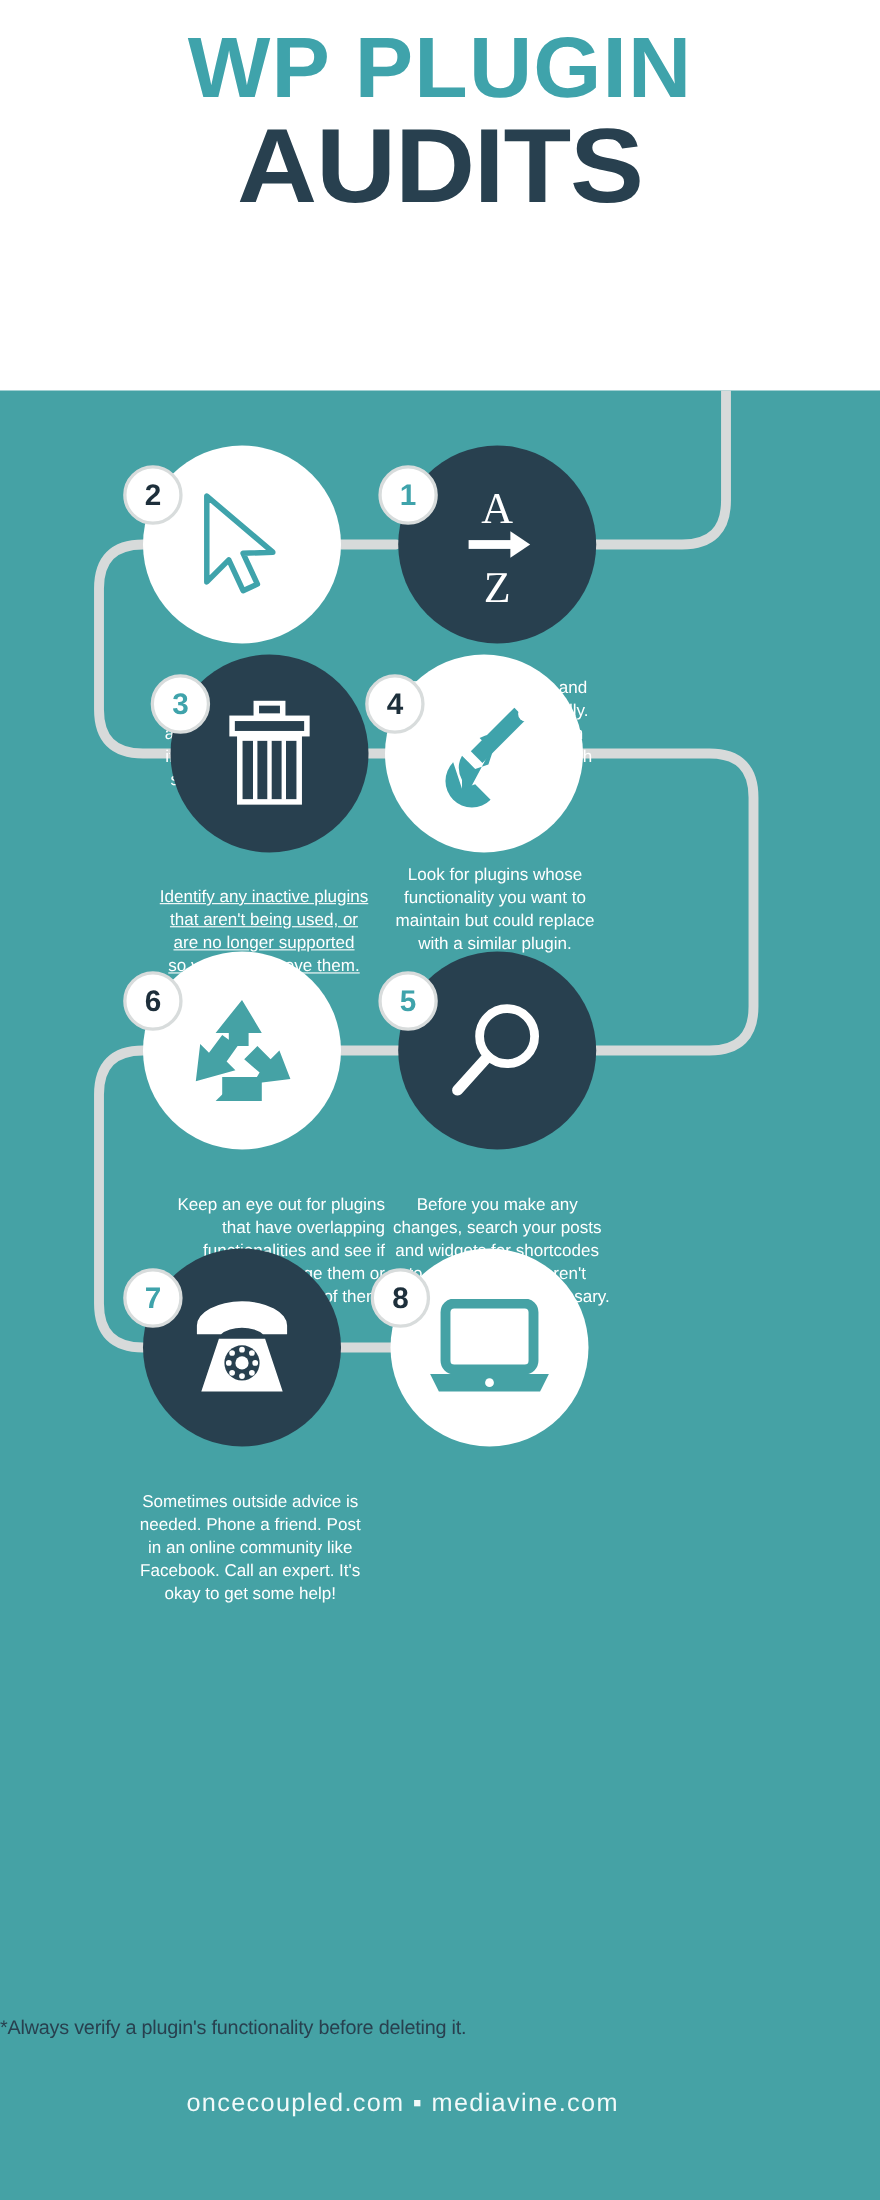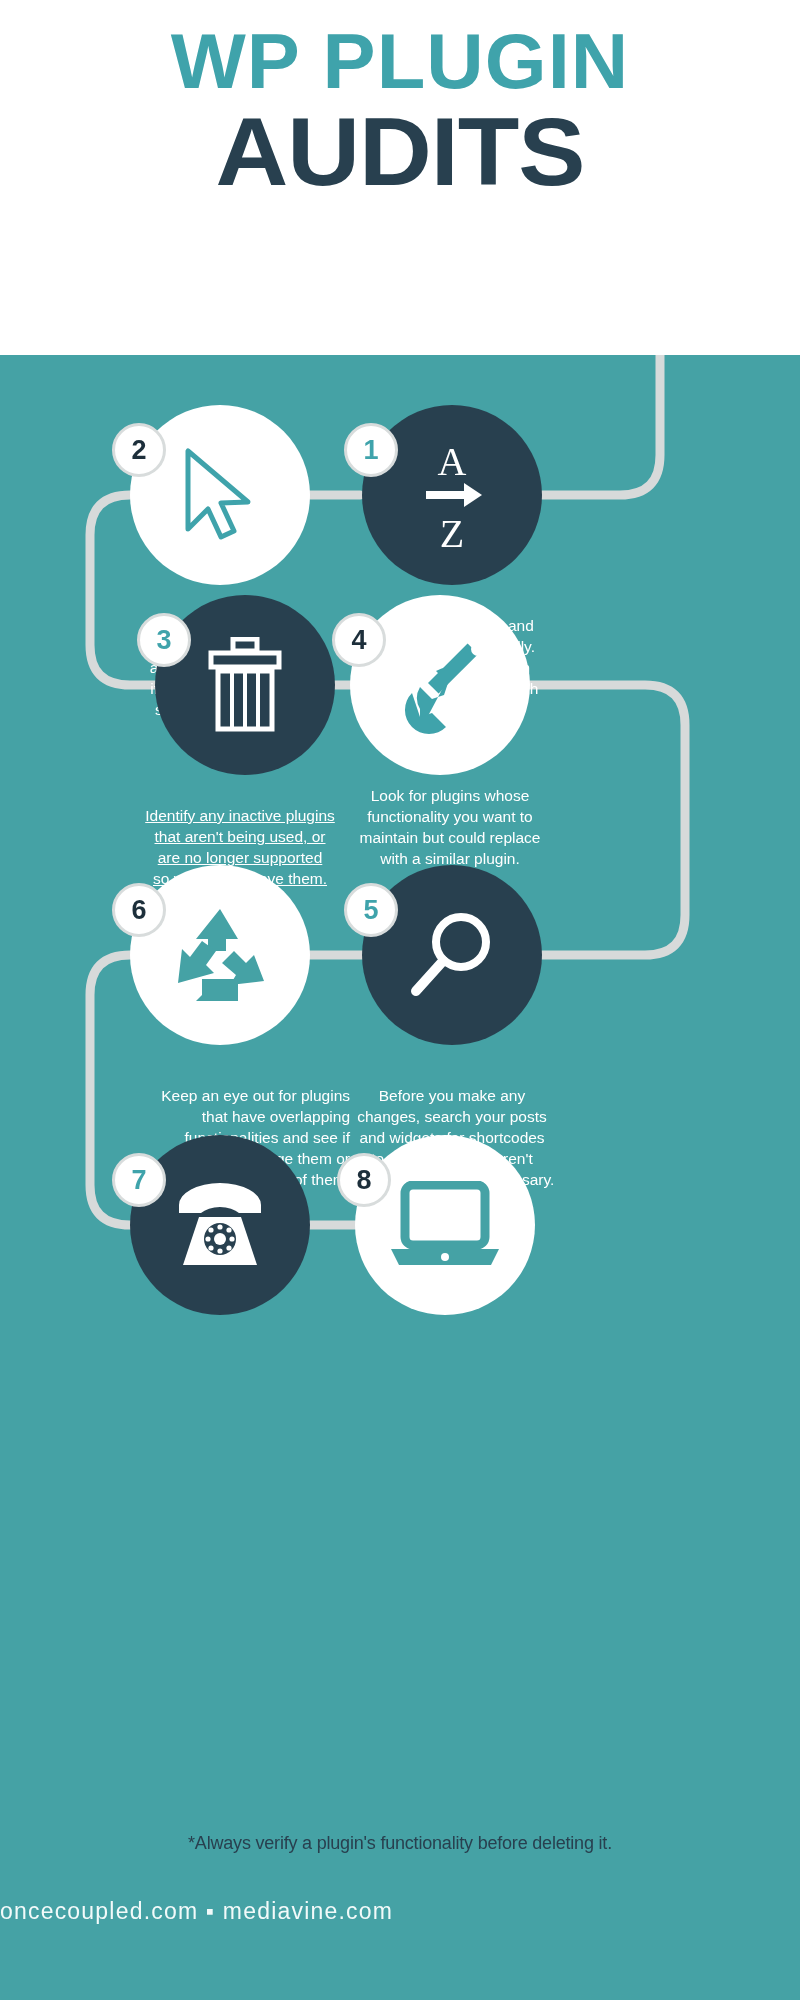--- a/index.html
+++ b/index.html
@@ -64,26 +64,26 @@
 
   .caption{
     position:absolute;width:230px;text-align:center;color:#ffffff;
     font-family:"Liberation Sans", sans-serif;
     font-size:15.5px;line-height:21px;
     white-space:pre-line;
   }
 
   
   .footnote{
-    position:absolute;left:0;top:1478px;width:800px;text-align:center;
+    position:absolute;left:0;top:1478px;width:800px;
     color:#28404F;font-size:18px;letter-spacing:-0.2px;
     font-family:"Liberation Sans", sans-serif;
   }
   .sites{
-    position:absolute;left:0;top:1543px;width:732px;
+    position:absolute;left:0;top:1543px;width:732px;text-align:center;
     color:#f2fafa;font-size:23px;letter-spacing:1.2px;
     font-family:"Liberation Sans", sans-serif;
   }
 </style>
 </head>
 <body>
 
 <div id="page">
 
   <div id="header">
@@ -246,20 +246,25 @@
               <circle cx="46" cy="67" r="2.6"></circle>
             <circle cx="43" cy="58" r="2.6"></circle>
               <circle cx="46" cy="49" r="2.6"></circle>
           </g>
         </svg>
       </div>
       <div class="badge n-teal" style="left:-18px;top:18px;">
         <span>7</span>
       </div>
     </div>
+    <div class="caption" style="left:100px;top:1000px;width:255px;">Sometimes outside advice is
+needed. Phone a friend. Post
+in an online community like
+Facebook. Call an expert. It's
+okay to get some help!</div>
 
     <div class="node" style="left:355px;top:780px;">
       <div class="disc light" style="left:0;top:0;">
         <svg width="116" height="88" viewBox="0 0 116 88">
           <rect x="18" y="4" width="80" height="60" rx="8" fill="none" stroke="#45A2A5" stroke-width="9"></rect>
           <path d="M4 68 L112 68 L104 84 L12 84 Z" fill="#45A2A5"></path>
           <circle cx="58" cy="76" r="4" fill="#ffffff"></circle>
         </svg>
       </div>
       <div class="badge n-dark" style="left:-18px;top:18px;">

